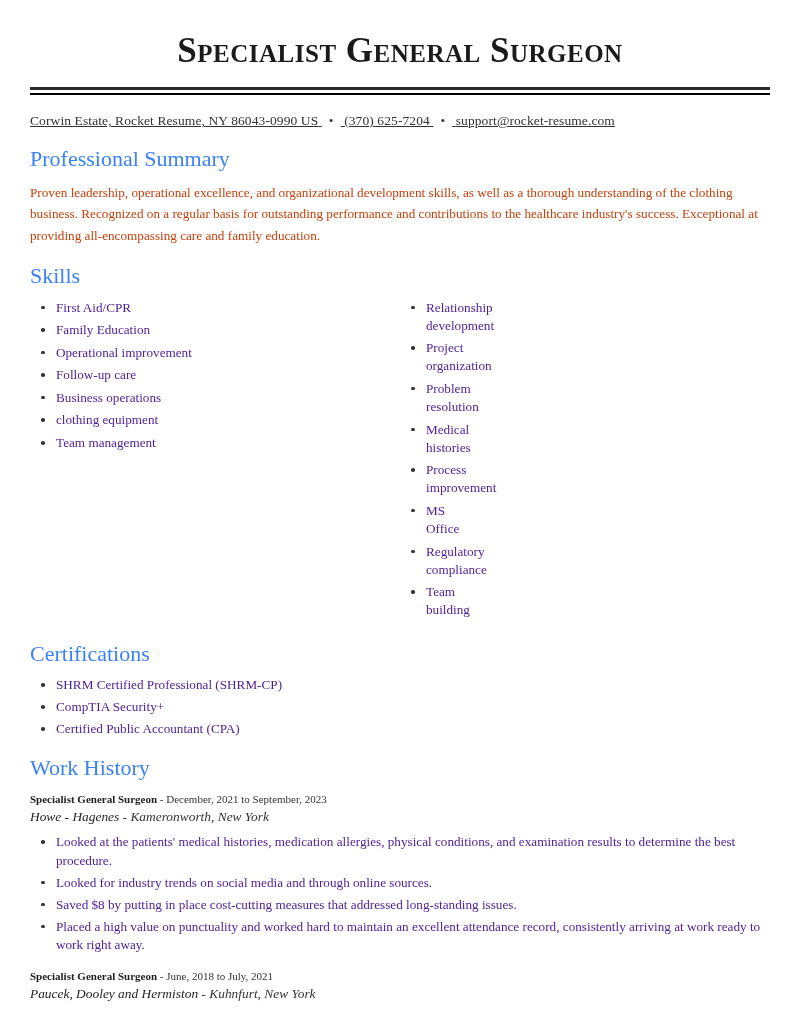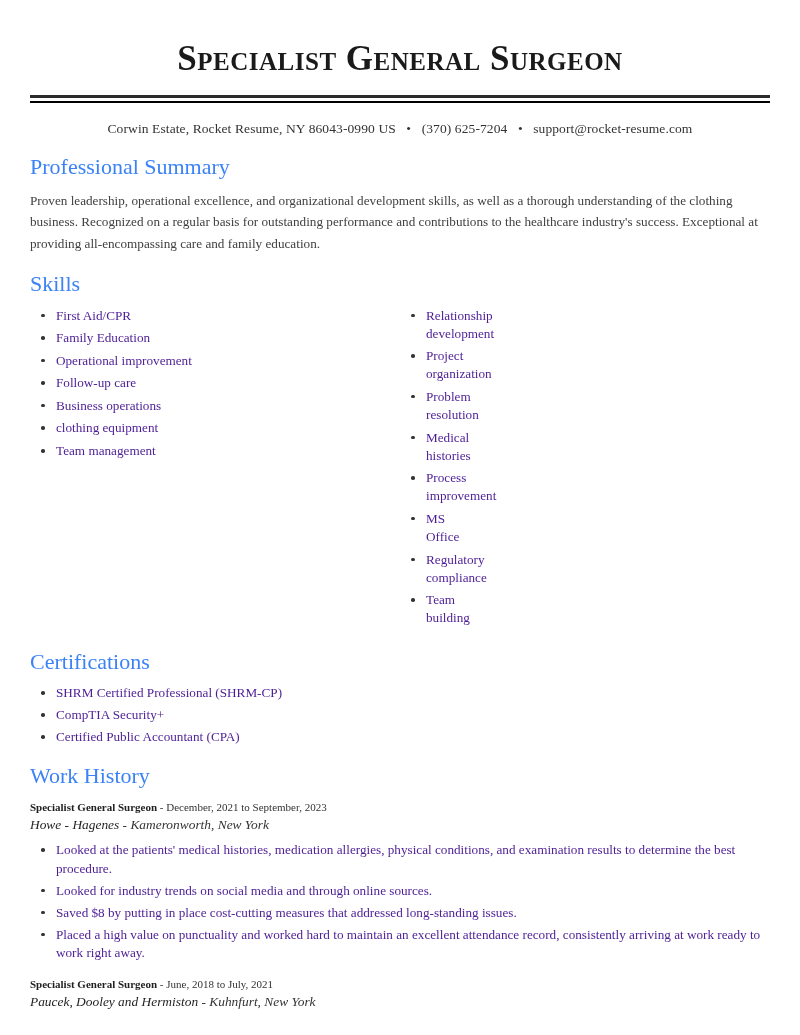--- a/index.html
+++ b/index.html
@@ -11,21 +11,21 @@
     width: 800px;
     height: 1035px;
     overflow: hidden;
     font-family: "Liberation Serif", "DejaVu Serif", serif;
     color: #333333;
   }
   .page {
     width: 800px;
     height: 1035px;
     box-sizing: border-box;
-    padding: 8px 30px;
+    padding: 0 30px;
     position: relative;
     overflow: hidden;
   }
 
   
   .resume-title {
     text-align: center;
     font-size: 35px;
     font-weight: bold;
     font-variant: small-caps;
@@ -46,25 +46,26 @@
   }
   .rule-gap {
     height: 3px;
   }
   .rule-thin {
     height: 2px;
     background: #000000;
     width: 100%;
   }
   .contact-line {
-    text-align: center;
+    text-align: left;
     font-size: 13.5px;
     color: #333333;
     margin-top: 18px;
     letter-spacing: 0.1px;
+    text-decoration: underline;
   }
   .contact-sep {
     display: inline-block;
     padding: 0 7px;
     color: #333333;
   }
 
   
   .section {
     margin-top: 17px;
@@ -73,21 +74,21 @@
     font-size: 22px;
     font-weight: normal;
     color: #3b82f6;
     margin: 0 0 9px 0;
     line-height: 1.2;
     font-family: "Liberation Serif", "DejaVu Serif", serif;
   }
   .summary-text {
     font-size: 13.2px;
     line-height: 1.63;
-    color: #404040;
+    color: #c2410c;
     margin: 0;
     text-align: left;
   }
 
   
   ul.bullets {
     list-style: none;
     margin: 0;
     padding: 0;
   }

